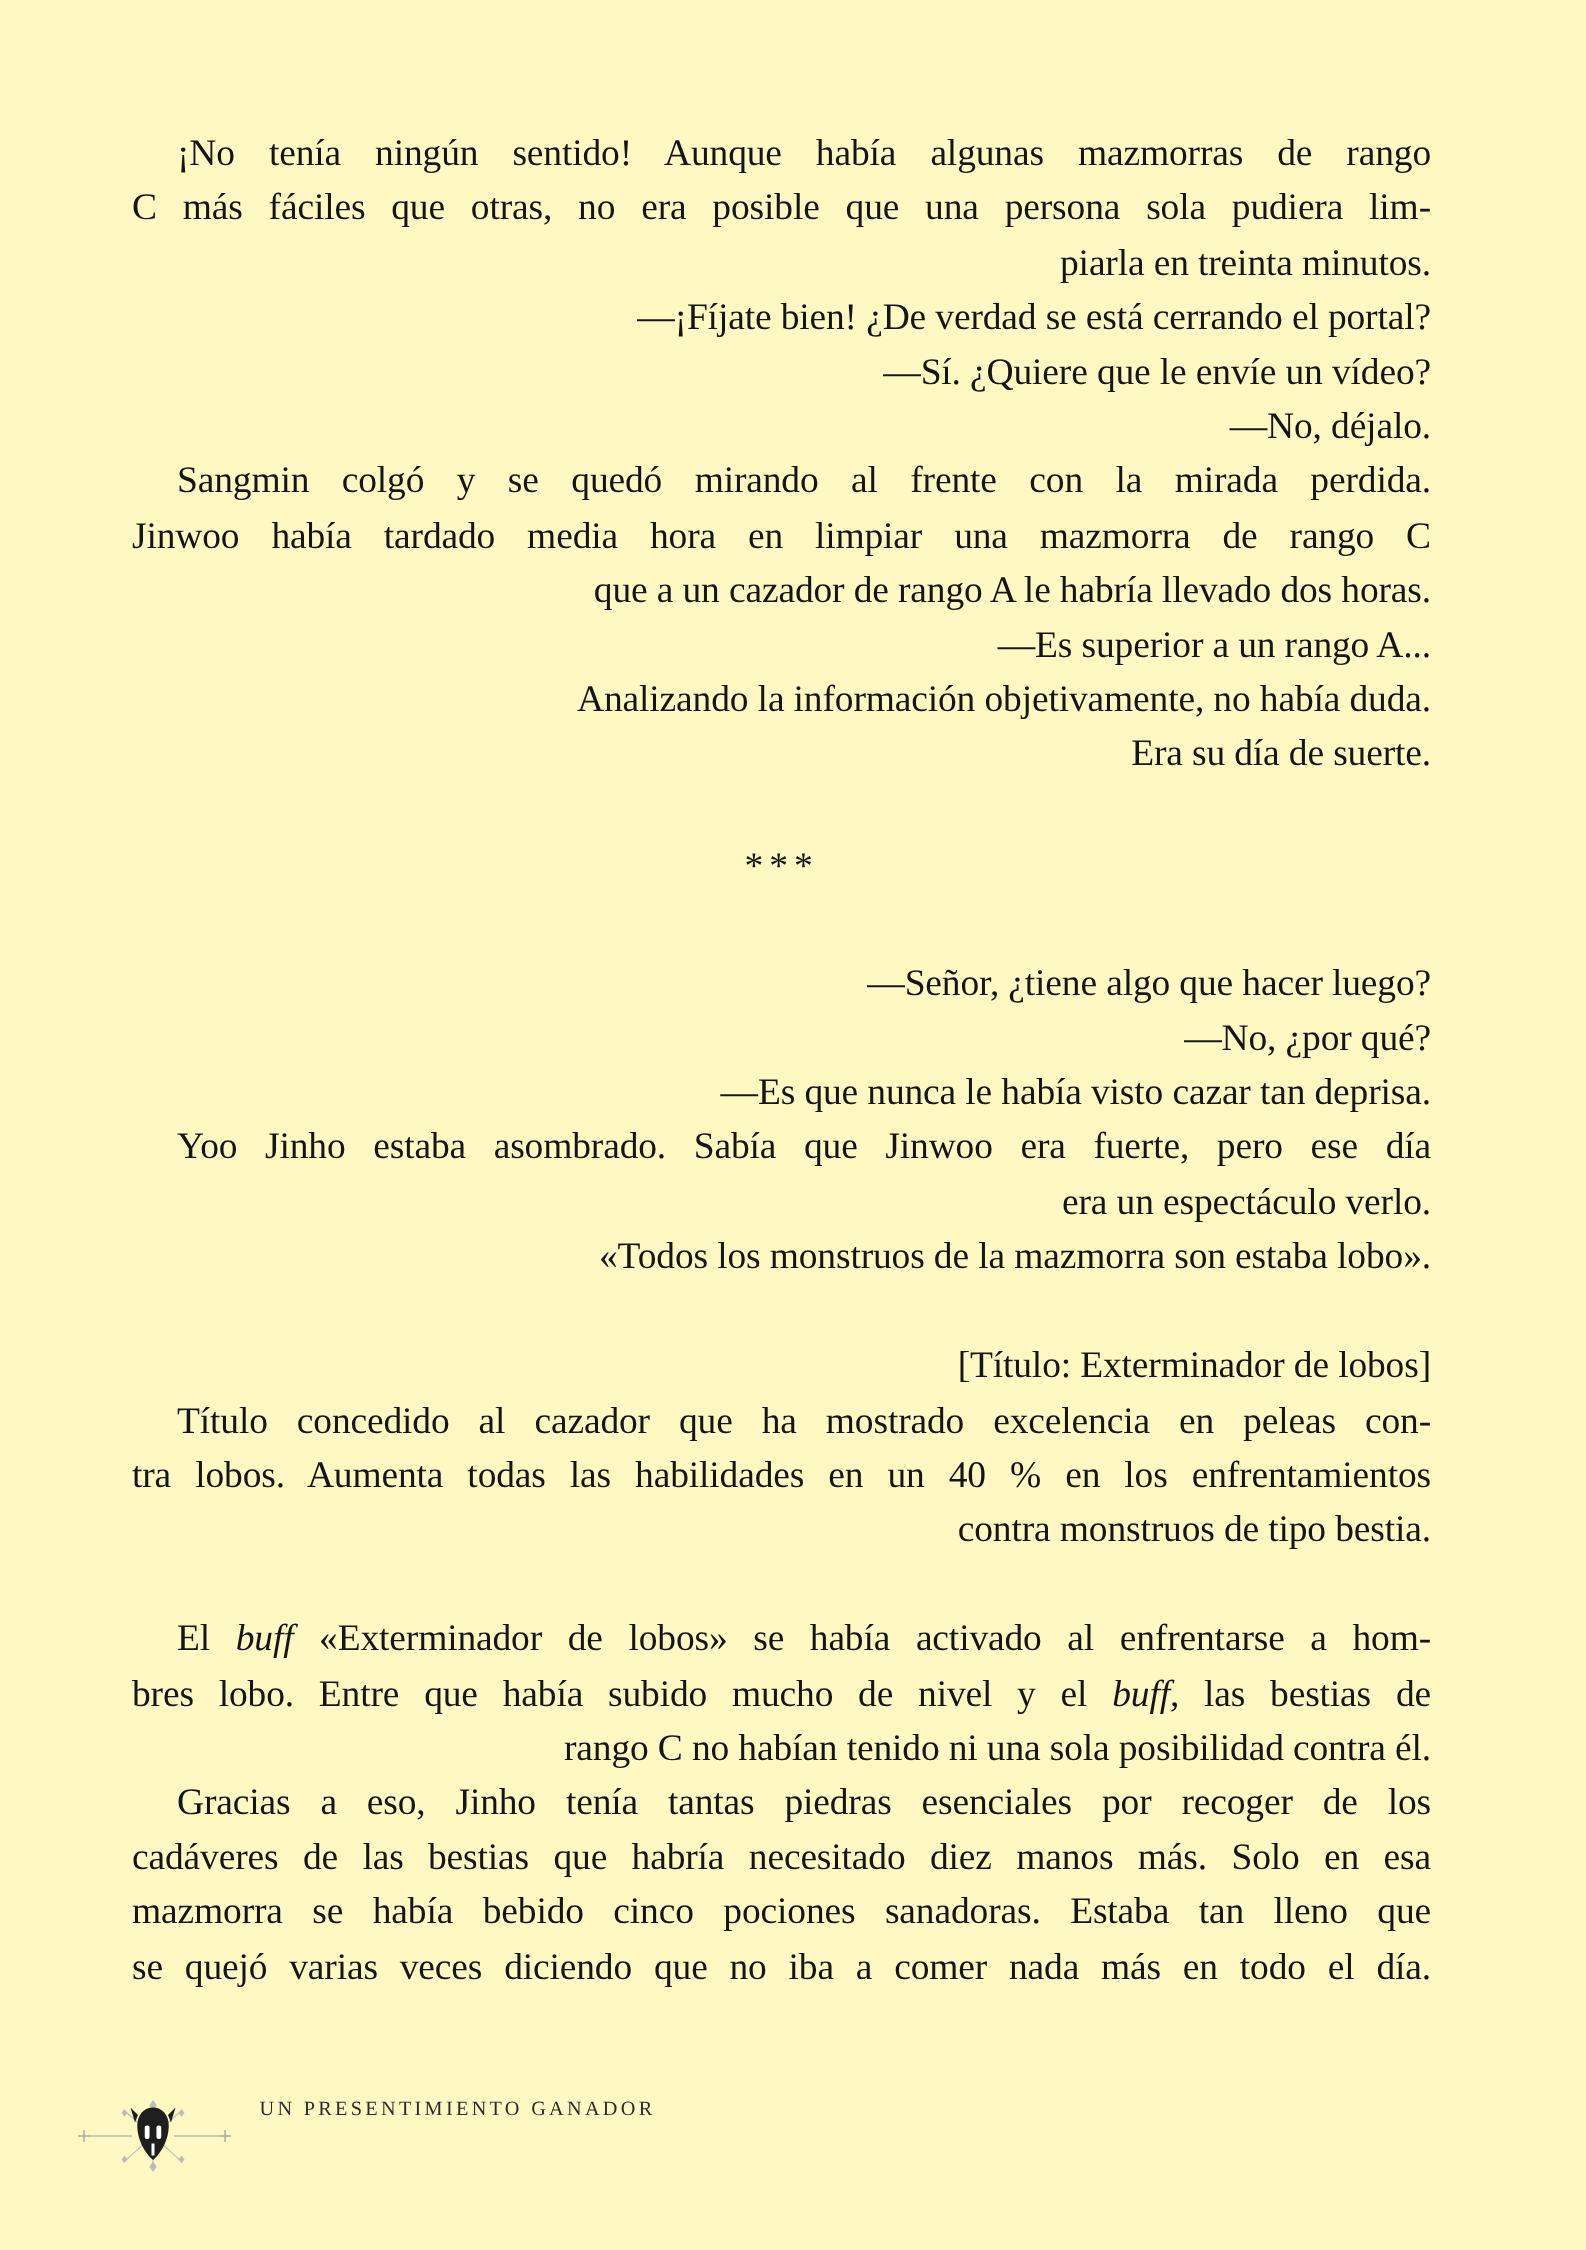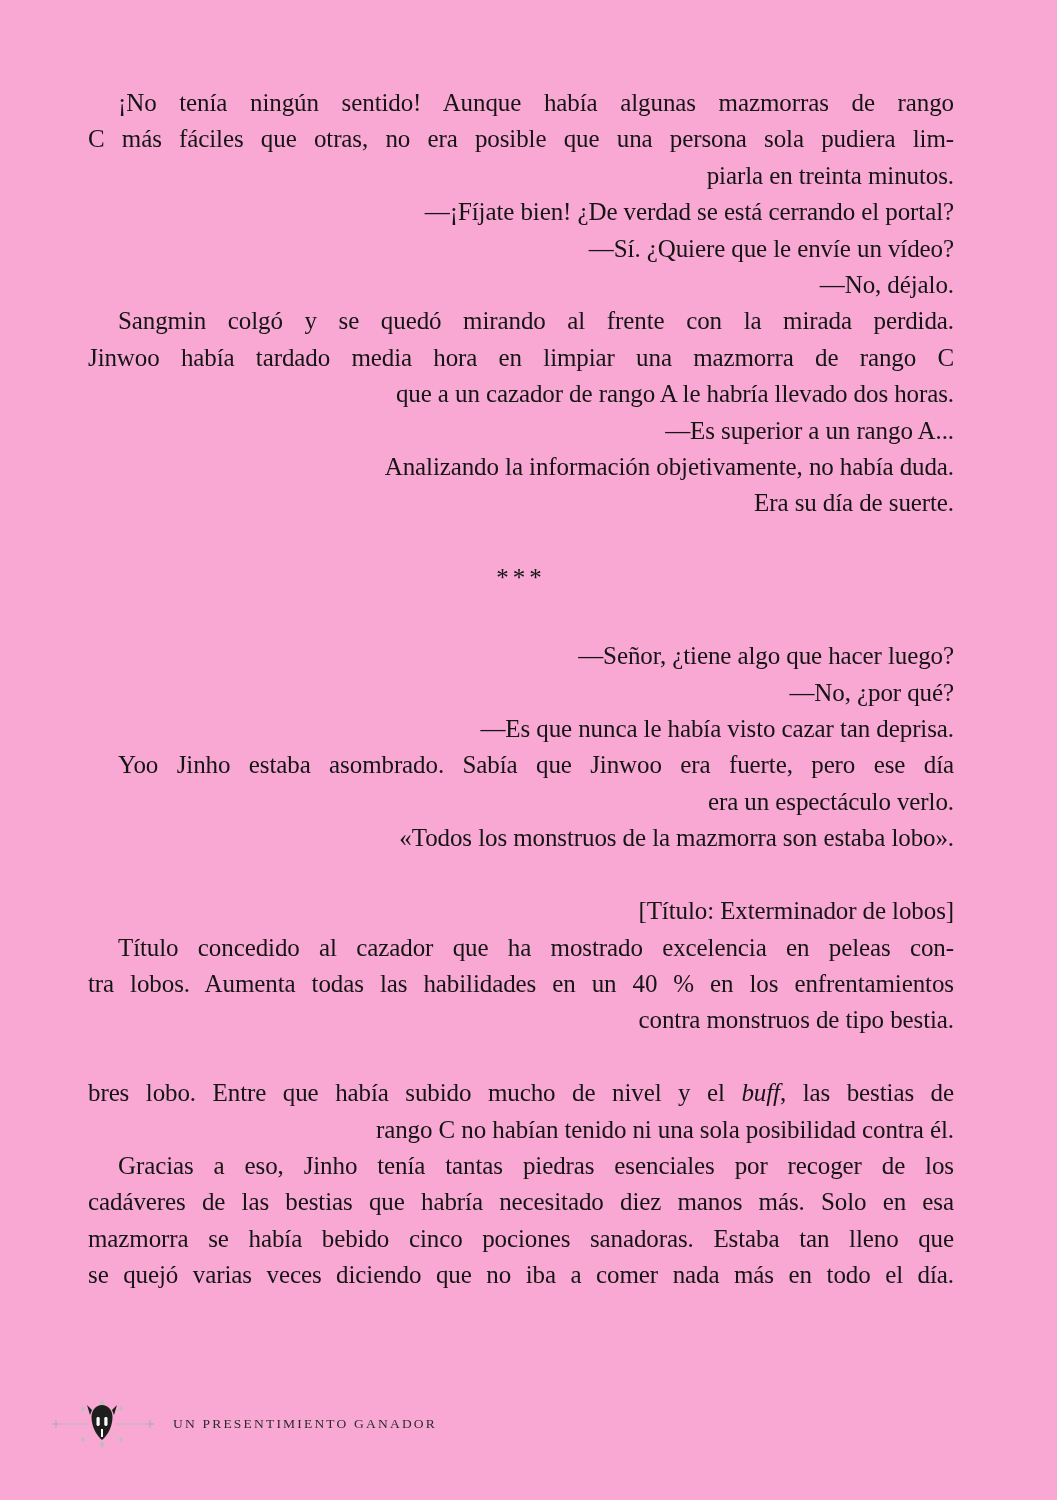--- a/index.html
+++ b/index.html
@@ -11,21 +11,21 @@
     width: 1057px;
     height: 1500px;
     position: relative;
     font-family: "Liberation Serif", "DejaVu Serif", serif;
     color: #151515;
     overflow: hidden;
   }
   .page {
     position: absolute;
     inset: 0;
-    background: #f9a8d4;
+    background: #fef9c3;
   }
   .text-column {
     position: absolute;
     left: 88px;
     top: 85px;
     width: 866px;
     font-size: 25px;
     letter-spacing: -0.1px;
   }
   .para { margin: 0; }
@@ -49,21 +49,20 @@
     text-align: center;
     letter-spacing: 4px;
     font-size: 25px;
   }
   .footer {
     position: absolute;
     left: 46px;
     top: 1398px;
     height: 52px;
     display: flex;
-    align-items: center;
   }
   .footer-ornament { display: block; }
   .footer-label {
     font-size: 13.5px;
     letter-spacing: 2.2px;
     color: #2b2b2b;
     margin-left: 9px;
     white-space: nowrap;
   }
 </style>
@@ -102,20 +101,21 @@
       </div>
       <div class="gap"></div>
       <div class="para">
         <div class="line indent">[Título: Exterminador de lobos]</div>
         <div class="line indent just">Título concedido al cazador que ha mostrado excelencia en peleas con-</div>
         <div class="line just">tra lobos. Aumenta todas las habilidades en un 40 % en los enfrentamientos</div>
         <div class="line">contra monstruos de tipo bestia.</div>
       </div>
       <div class="gap"></div>
       <div class="para">
+        <div class="line indent just"><span>El </span><span class="it">buff</span><span> «Exterminador de lobos» se había activado al enfrentarse a hom-</span></div>
         <div class="line just"><span>bres lobo. Entre que había subido mucho de nivel y el </span><span class="it">buff</span><span>, las bestias de</span></div>
         <div class="line">rango C no habían tenido ni una sola posibilidad contra él.</div>
         <div class="line indent just">Gracias a eso, Jinho tenía tantas piedras esenciales por recoger de los</div>
         <div class="line just">cadáveres de las bestias que habría necesitado diez manos más. Solo en esa</div>
         <div class="line just">mazmorra se había bebido cinco pociones sanadoras. Estaba tan lleno que</div>
         <div class="line just">se quejó varias veces diciendo que no iba a comer nada más en todo el día.</div>
       </div>
     </div>
 
   <div class="footer">

